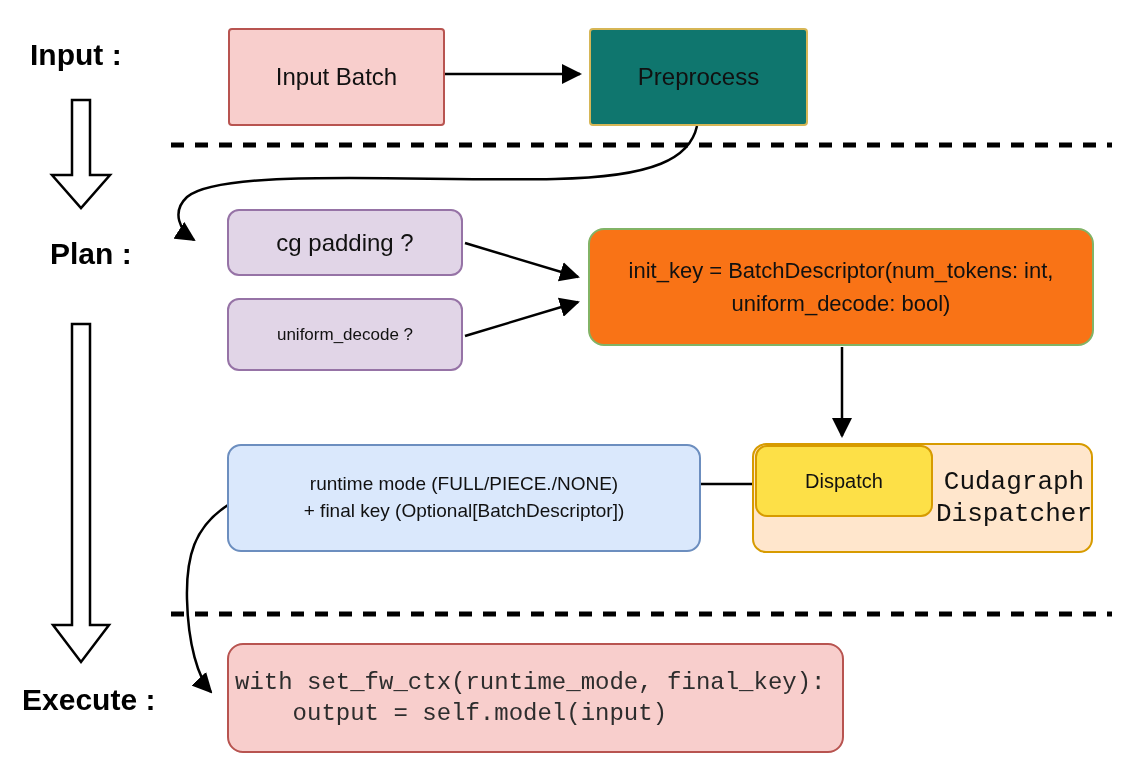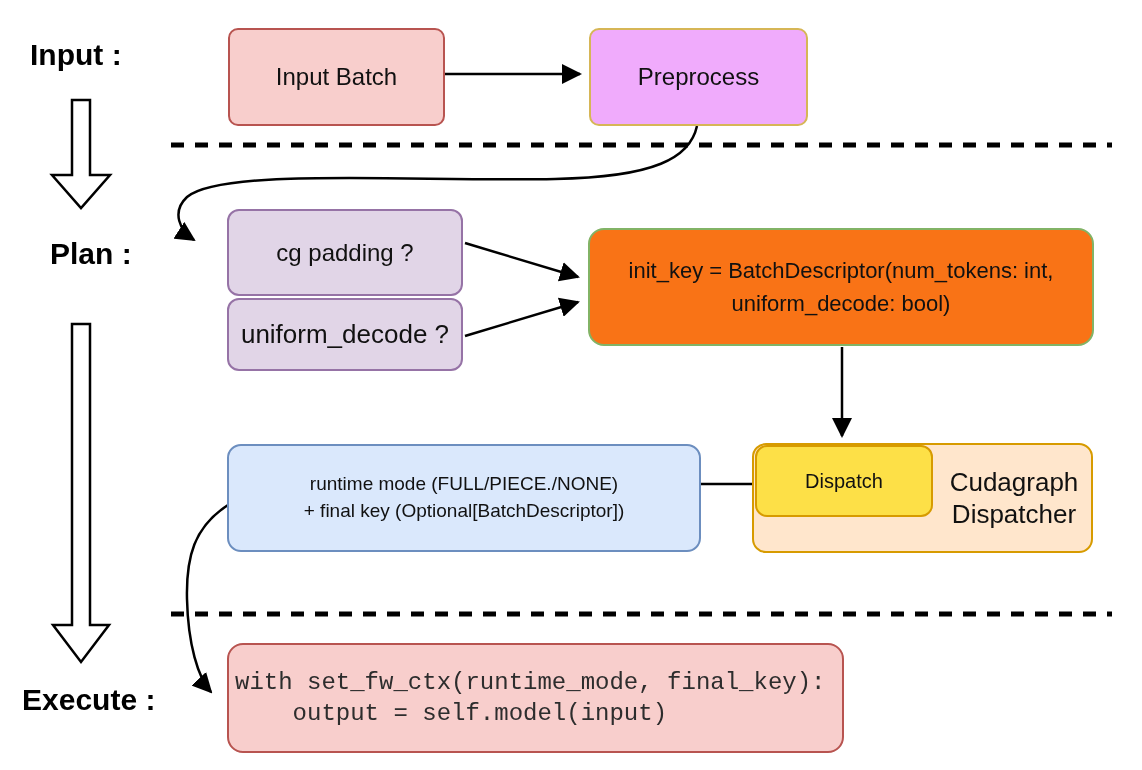--- a/index.html
+++ b/index.html
@@ -19,60 +19,61 @@
     position: absolute;
     left: 0;
     top: 0;
     z-index: 1;
   }
   .node {
     position: absolute;
     z-index: 2;
     box-sizing: border-box;
     border: 2px solid #000;
-    border-radius: 10px;
+    border-radius: 4px;
     display: flex;
     flex-direction: column;
     align-items: center;
     justify-content: center;
     text-align: center;
     color: #111111;
     line-height: 1.25;
   }
   .stage-label {
     position: absolute;
     z-index: 2;
     font-weight: bold;
     font-size: 30px;
     color: #000;
     white-space: nowrap;
   }
   .node .t-line { display: block; white-space: pre; }
 
   .n-input-batch    { left: 228px; top: 28px;  width: 217px; height: 98px;  background: #f8cecc; border-color: #b85450; font-size: 24px; }
-  .n-preprocess     { left: 589px; top: 28px;  width: 219px; height: 98px;  background: #f0abfc; border-color: #d6b656; font-size: 24px; }
-  .n-cg-padding     { left: 227px; top: 209px; width: 236px; height: 87px;  background: #e1d5e7; border-color: #9673a6; font-size: 24px; border-radius: 12px; }
-  .n-uniform-decode { left: 227px; top: 298px; width: 236px; height: 73px;  background: #e1d5e7; border-color: #9673a6; font-size: 26px; border-radius: 12px; }
+  .n-preprocess     { left: 589px; top: 28px;  width: 219px; height: 98px;  background: #0f766e; border-color: #d6b656; font-size: 24px; }
+  .n-cg-padding     { left: 227px; top: 209px; width: 236px; height: 67px;  background: #e1d5e7; border-color: #9673a6; font-size: 24px; border-radius: 12px; }
+  .n-uniform-decode { left: 227px; top: 298px; width: 236px; height: 73px;  background: #e1d5e7; border-color: #9673a6; font-size: 17px; border-radius: 12px; }
   .n-init-key       { left: 588px; top: 228px; width: 506px; height: 118px; background: #f97316; border-color: #82b366; font-size: 22px; border-radius: 16px; line-height: 1.5; }
   .n-cudagraph      { left: 752px; top: 443px; width: 341px; height: 110px; background: #ffe6cc; border-color: #d79b00; font-size: 26px; border-radius: 14px; }
   .n-dispatch       { left: 755px; top: 445px; width: 178px; height: 72px;  background: #fde047; border-color: #d79b00; font-size: 20px; border-radius: 12px; z-index: 3; }
   .n-runtime        { left: 227px; top: 444px; width: 474px; height: 108px; background: #dae8fc; border-color: #6c8ebf; font-size: 19px; border-radius: 14px; line-height: 1.4; }
   .n-execute-code   { left: 227px; top: 643px; width: 617px; height: 110px; background: #f8cecc; border-color: #b85450; font-size: 24px; border-radius: 16px;
                       font-family: "Liberation Mono", monospace; align-items: flex-start; padding-left: 6px; line-height: 1.3; text-align: left; color: #2d2d2d; }
   .cudagraph-text {
     position: absolute;
     left: 180px;
     top: 0;
     width: 160px;
     height: 106px;
     display: flex;
     flex-direction: column;
     align-items: center;
     justify-content: center;
     line-height: 1.25;
+    font-family: Liberation Mono, monospace;
   }
   .lbl-input   { left: 30px; top: 38px; text-align: right; }
   .lbl-plan    { left: 42px; top: 237px; margin-left: 8px; }
   .lbl-execute { left: 22px; top: 683px; }
 </style>
 </head>
 <body>
 
 <div class="canvas">
 

